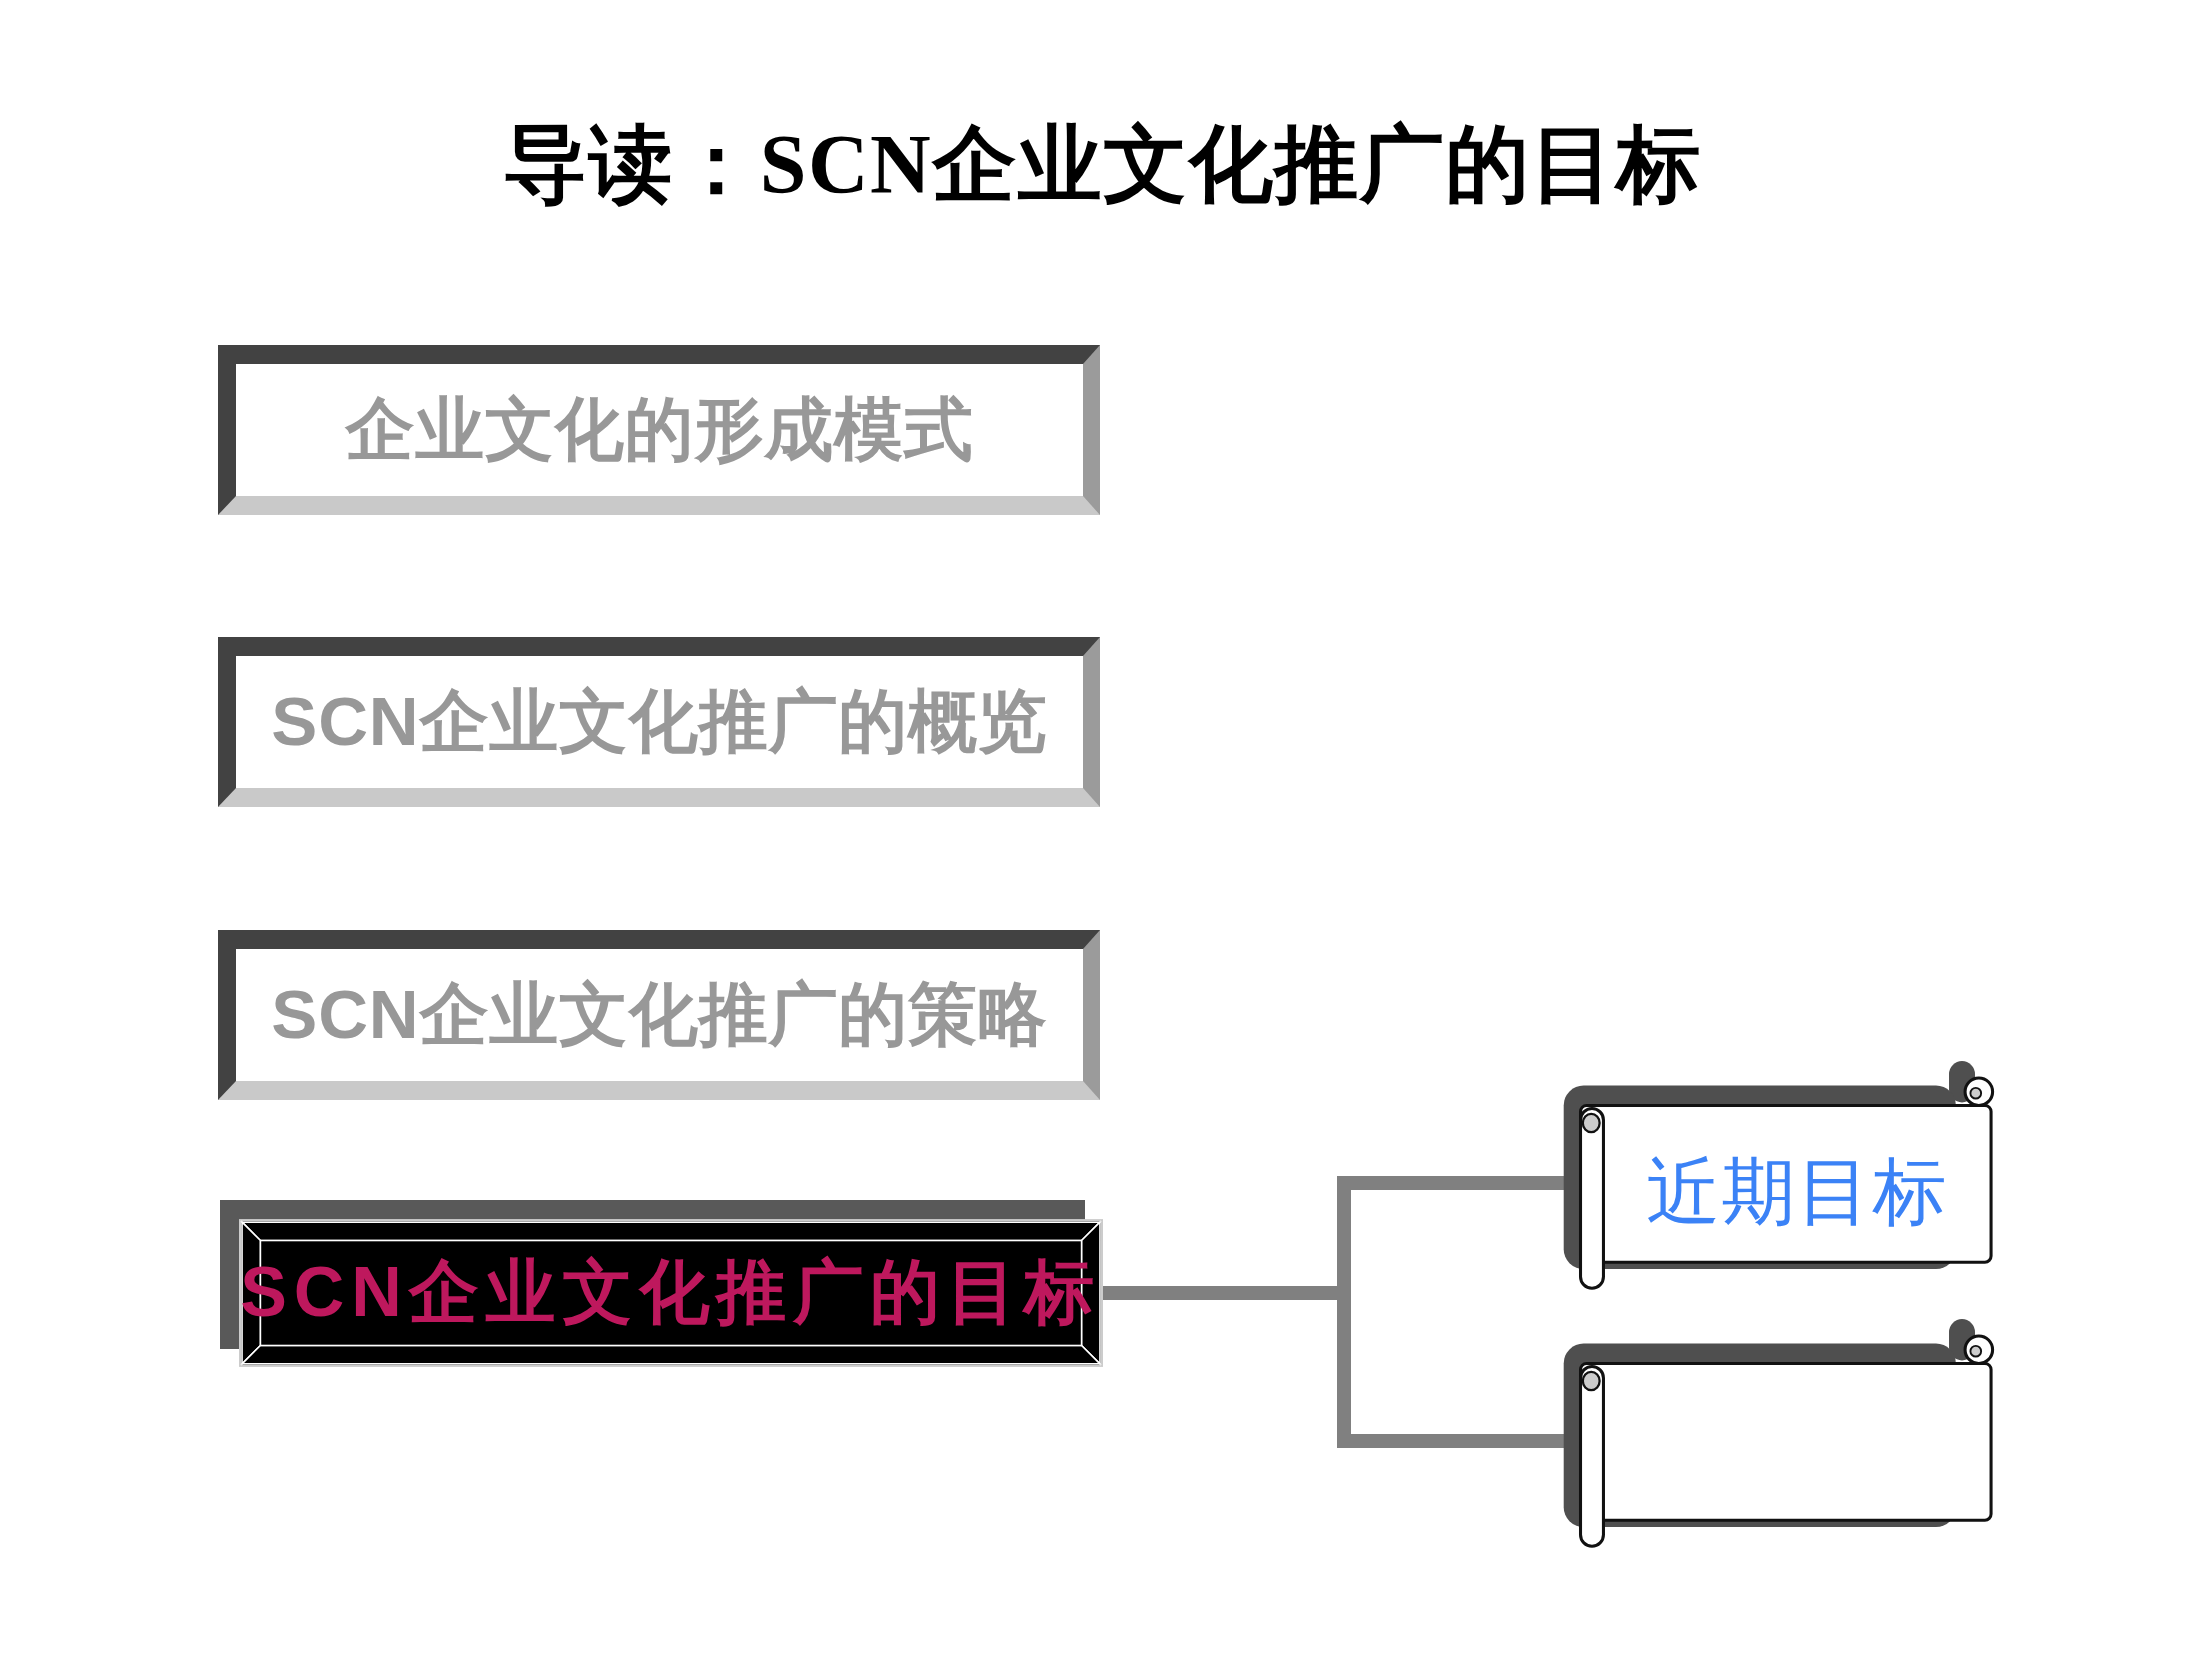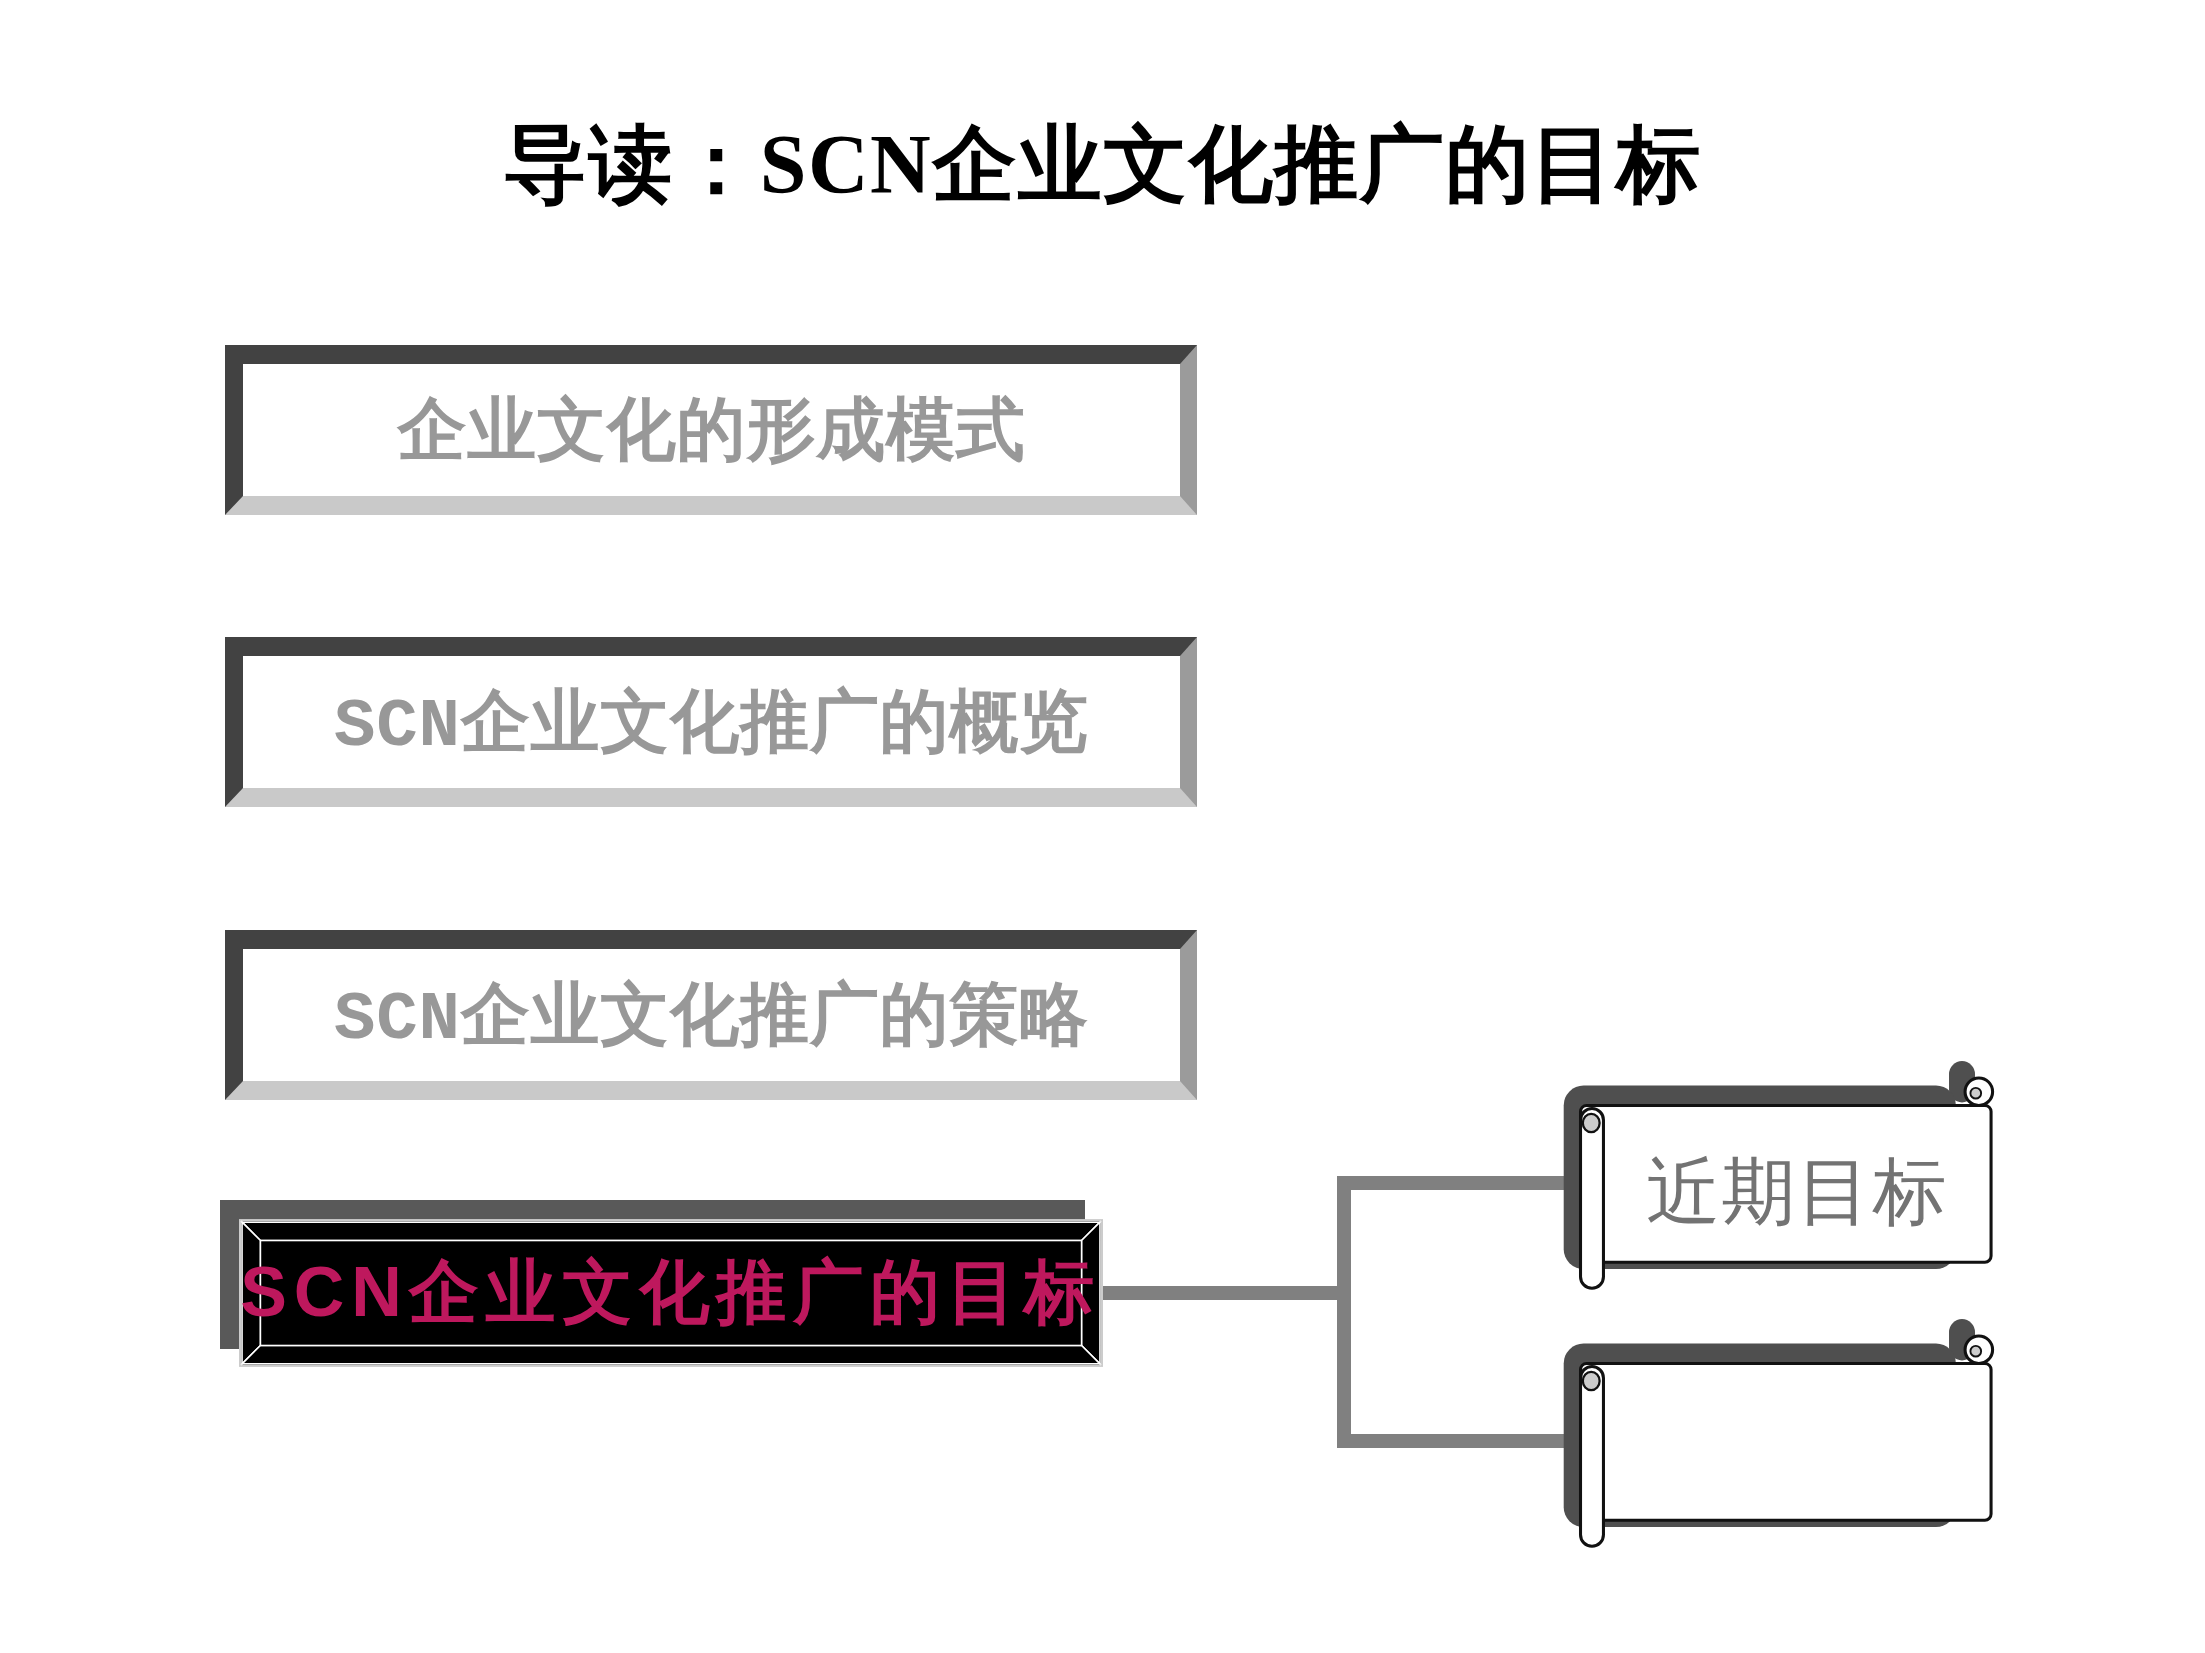--- a/index.html
+++ b/index.html
@@ -9,27 +9,27 @@
   }
   .title{
     position:absolute;left:0;top:115px;width:2205px;height:100px;
     display:flex;align-items:center;justify-content:center;
     font-family:"Liberation Serif","DejaVu Serif",serif;
     font-weight:bold;font-size:84px;color:#000000;letter-spacing:1.5px;
     white-space:nowrap;
   }
   
   .bevel-box{
-    position:absolute;left:225px;width:972px;height:170px;box-sizing:border-box;
+    position:absolute;left:218px;width:882px;height:170px;box-sizing:border-box;
     background:#ffffff;
     border-top:19px solid #424242;
     border-left:18.4px solid #424242;
     border-bottom:19px solid #c9c9c9;
     border-right:17.6px solid #9b9b9b;
-    display:flex;align-items:center;justify-content:center;font-family:Liberation Mono, monospace;
+    display:flex;align-items:center;justify-content:center;
   }
   .bevel-box .lbl{
     font-size:69px;font-weight:bold;color:#989898;white-space:nowrap;letter-spacing:0.8px;
   }
   .box1{top:345px;} .box2{top:637px;} .box3{top:930px;}
   
   .box4-backdrop{
     position:absolute;left:220px;top:1200px;width:865px;height:149px;background:#595959;
   }
   .box4-svg{position:absolute;left:239px;top:1219px;width:864px;height:148px;}
@@ -44,21 +44,21 @@
   .conn-vert{left:1337px;top:1176px;width:13.8px;height:272px;}
   .conn-top{left:1344px;top:1176px;width:249px;height:13.8px;}
   .conn-bot{left:1344px;top:1434px;width:249px;height:13.8px;}
   
   .scroll-svg{position:absolute;left:1559px;width:436px;height:237px;}
   .scroll1{top:1055px;} .scroll2{top:1313px;}
   .scroll-label{
     position:absolute;left:1603px;width:388px;height:157px;box-sizing:border-box;
     padding-top:17px;display:flex;align-items:center;justify-content:center;
     font-family:"Liberation Serif","DejaVu Serif",serif;
-    font-size:74px;color:#737373;white-space:nowrap;letter-spacing:1.5px;
+    font-size:74px;color:#3b82f6;white-space:nowrap;letter-spacing:1.5px;
   }
   .scroll-label.l1{top:1106px;} .scroll-label.l2{top:1364px;}
 </style>
 </head>
 <body>
 
 <div class="slide">
 
   <div class="title">导读：SCN企业文化推广的目标</div>
 

